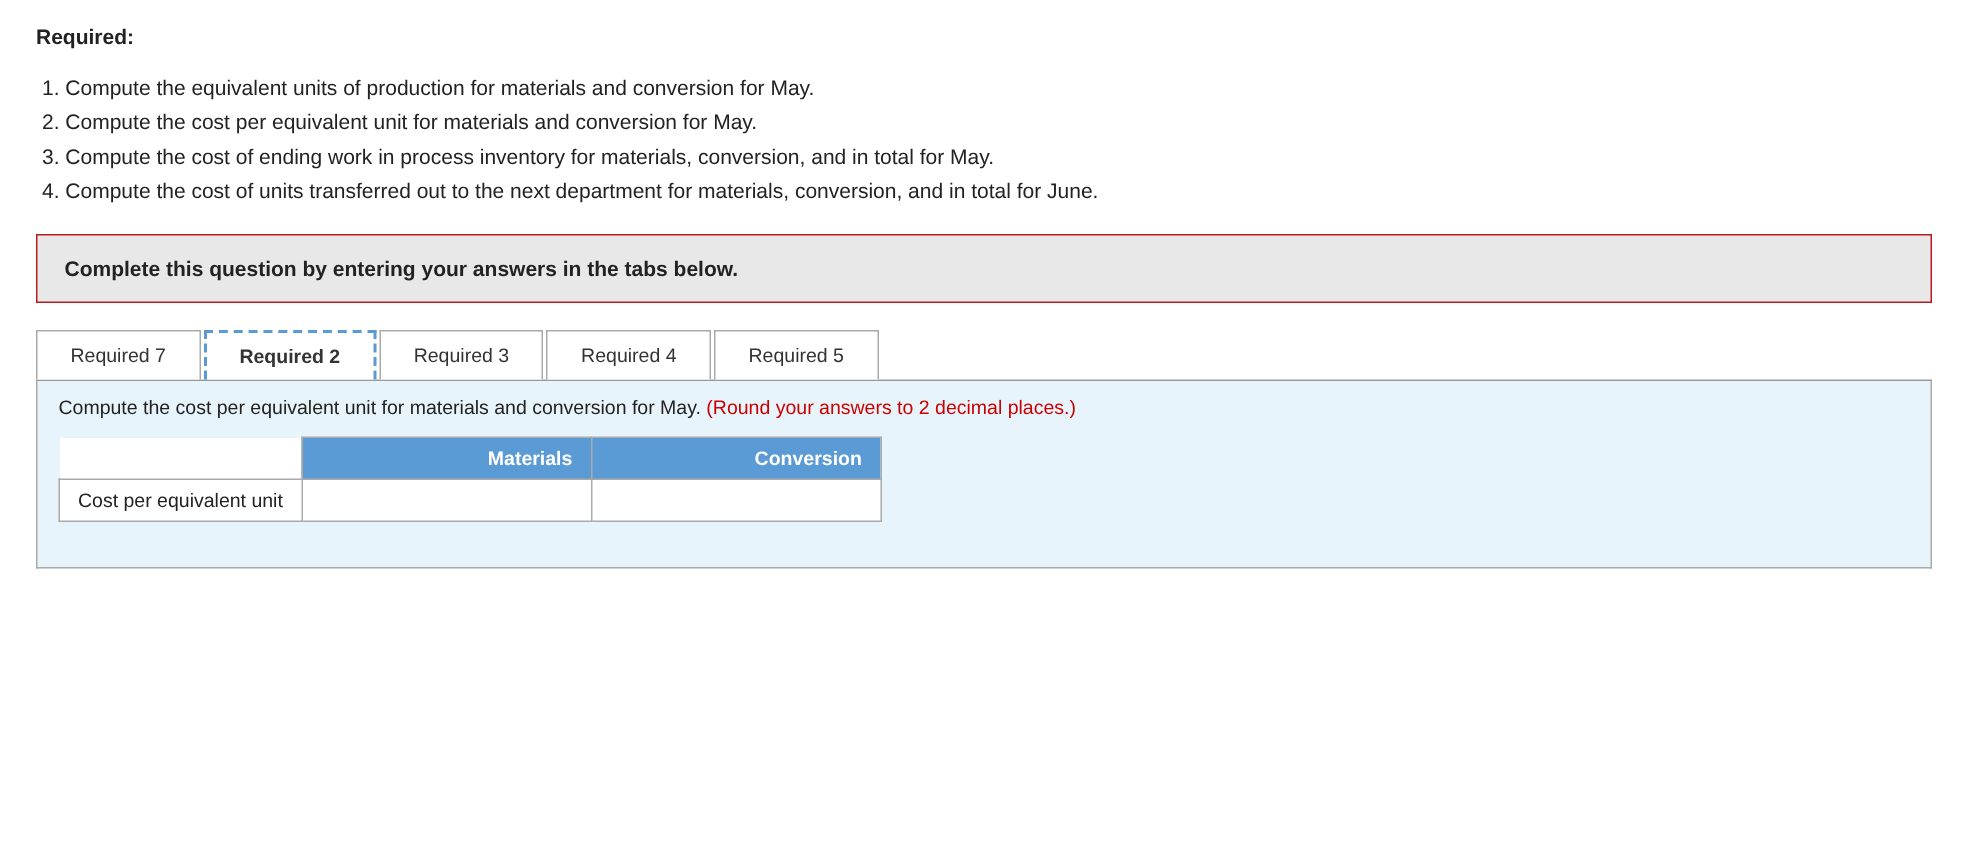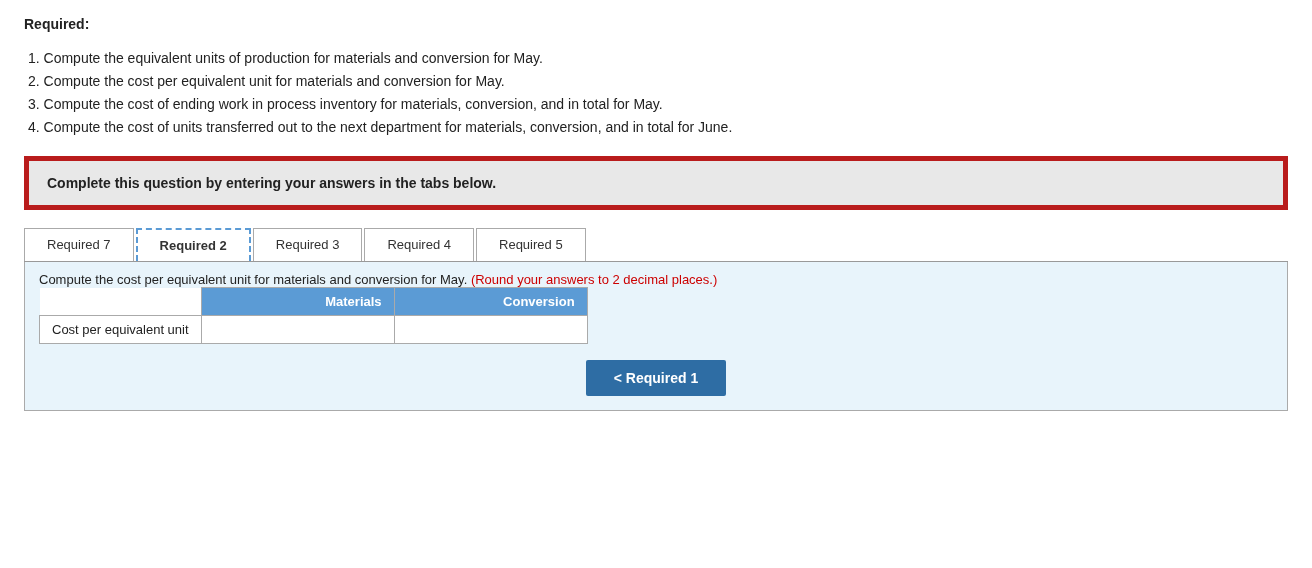--- a/index.html
+++ b/index.html
@@ -11,21 +11,21 @@
       width: 1312px;
       min-height: 568px;
       padding: 16px 24px;
     }
     .required-header { font-weight: bold; margin-bottom: 16px; }
     .required-list { margin-left: 4px; }
     .required-list p { margin-bottom: 2px; line-height: 1.5; }
 
     .instruction-box {
       background: #e8e8e8;
-      border: 5px solid #b91c1c;
+      border: 1px solid #b91c1c;
       padding: 14px 18px;
       margin-top: 18px;
       margin-bottom: 18px;
     }
     .instruction-box p {
       font-weight: bold;
       font-size: 14px;
     }
 
     .tabs-container {
@@ -55,21 +55,21 @@
 
     .content-area {
       border: 1px solid #aaa;
       border-top: none;
       padding: 10px 14px 14px 14px;
       background: #e8f4fb;
     }
 
     .content-desc {
       font-size: 13px;
-      margin-bottom: 0;
+      margin-bottom: 12px;
       color: #222;
     }
     .content-desc .round-note {
       color: #c00;
     }
 
     .data-table {
       border-collapse: collapse;
       min-width: 460px;
       margin-bottom: 16px;
@@ -173,15 +173,14 @@
           <input type="text" value="" style="">
         </td>
         <td class="input-cell">
           <input type="text" value="" style="">
         </td>
       </tr>
     </tbody>
   </table>
 
   <div class="nav-buttons">
-    <button class="nav-btn">&lt; Required 1</button>
   </div>
 </div>
 
 </body></html>

